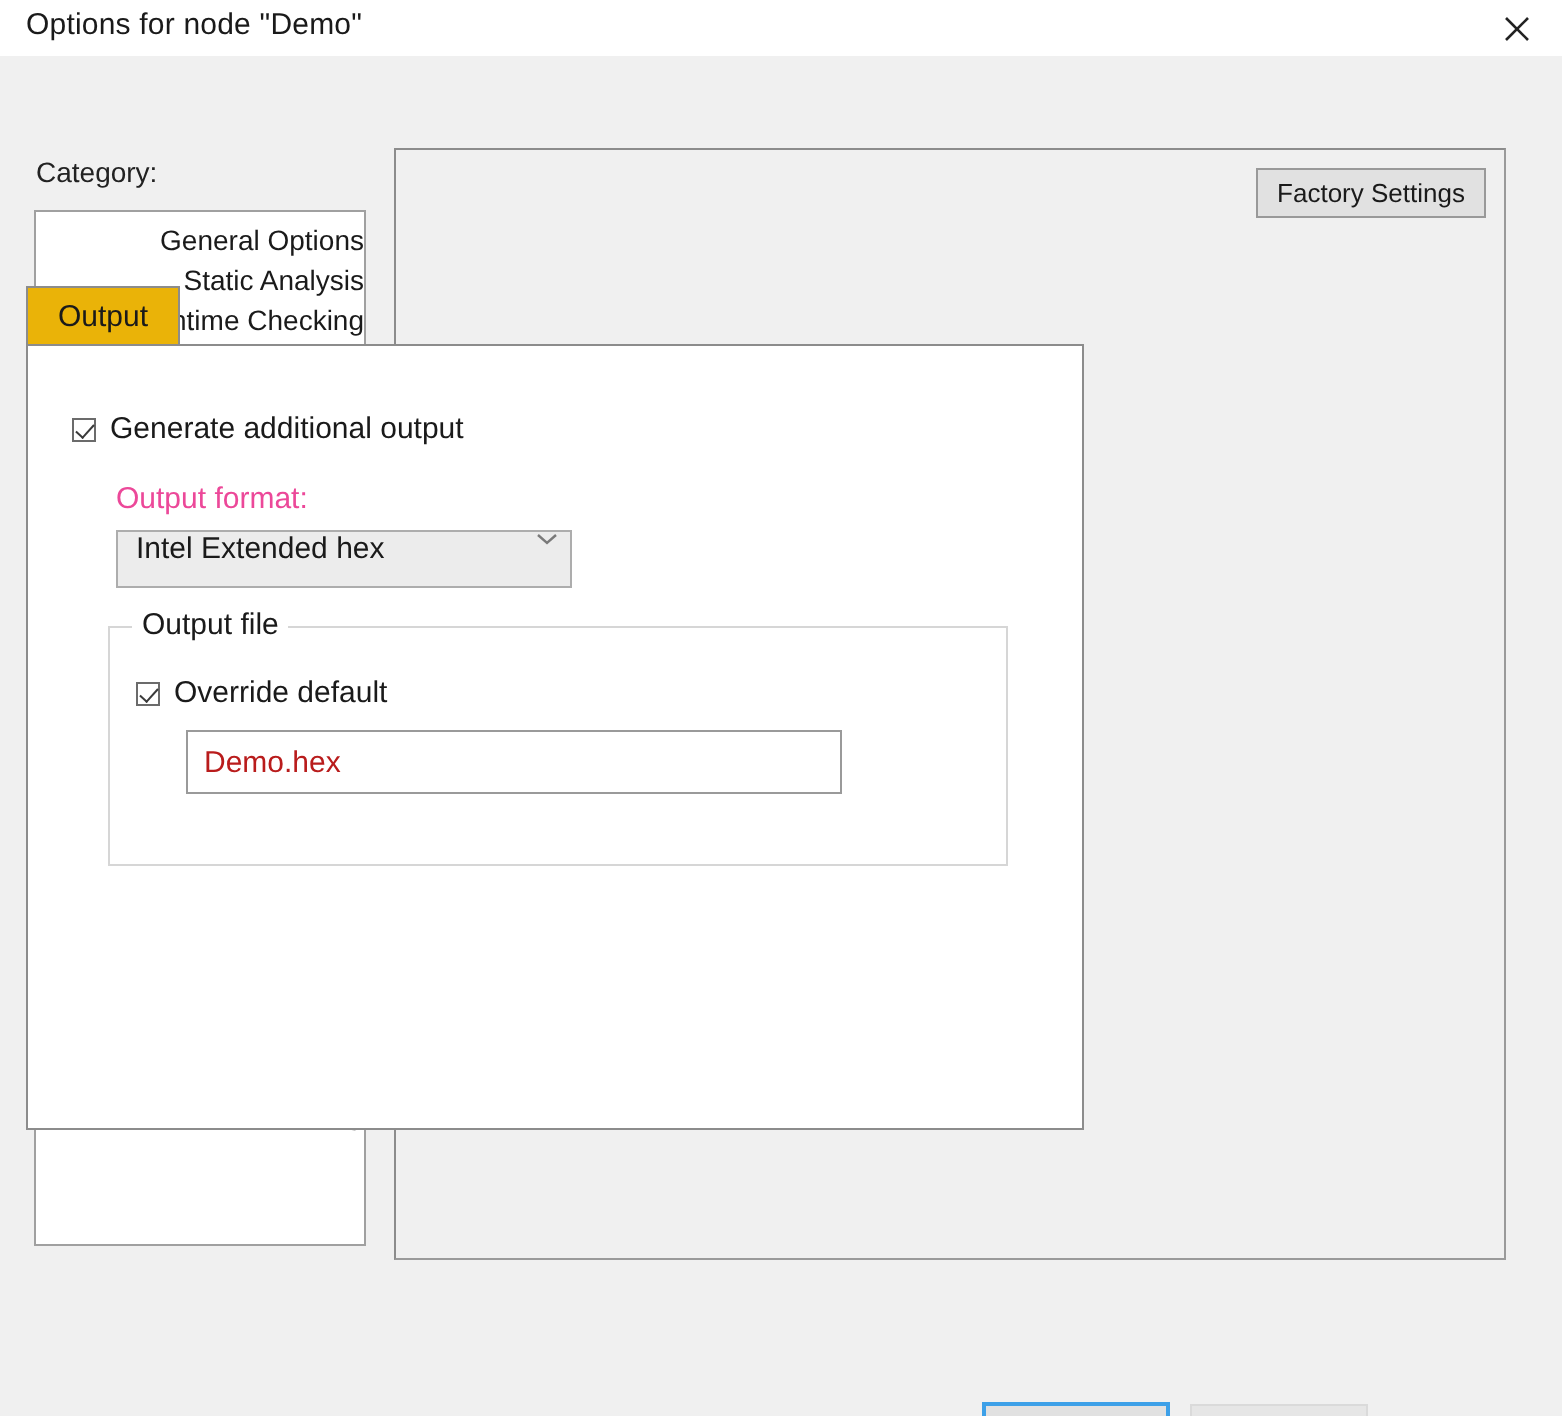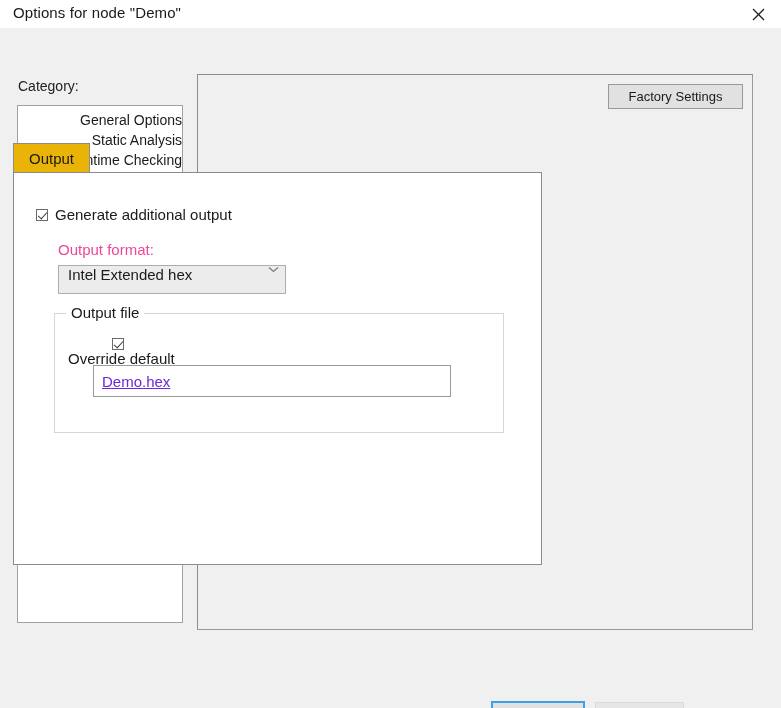--- a/index.html
+++ b/index.html
@@ -94,21 +94,21 @@
     width: 556px; height: 556px;
     background: #f0f0f0;
     border: 1px solid #8c8c8c;
     border-right-color: #9a9a9a;
     border-bottom-color: #9a9a9a;
     box-sizing: border-box;
   }
   #factory-settings-btn {
     position: absolute;
     right: 9px; top: 9px;
-    width: 135px; height: 25px;
+    width: 115px; height: 25px;
     background: #e1e1e1;
     border: 1px solid #999;
     box-sizing: border-box;
     font-family: "Liberation Sans", sans-serif;
     font-size: 13px;
     color: #1a1a1a;
     cursor: default;
     display: flex;
     align-items: center;
     justify-content: center;
@@ -220,34 +220,33 @@
   }
   #output-file-legend {
     position: absolute;
     left: 11px; top: -10px;
     background: #ffffff;
     padding: 0 5px;
     font-size: 15px;
     color: #1a1a1a;
     white-space: nowrap;
   }
-  #override-row { left: 13px; top: 24px; flex-direction: column; }
+  #override-row { left: 13px; top: 24px; }
   #file-input {
     position: absolute;
     left: 38px; top: 51px;
-    width: 358px; height: 32px;
+    width: 328px; height: 32px;
     background: #ffffff;
     border: 1px solid #9a9a9a;
     box-sizing: border-box;
     font-family: "Liberation Sans", sans-serif;
     font-size: 15px;
-    color: #6d28d9;
+    color: #b91c1c;
     padding: 0 0 0 8px;
     outline: none;
-    text-decoration: underline;
   }
 
   
   #ok-btn {
     position: absolute;
     left: 491px; top: 673px;
     width: 94px; height: 29px;
     background: #e1e1e1;
     border: 2px solid #3da0e8;
     box-sizing: border-box;

